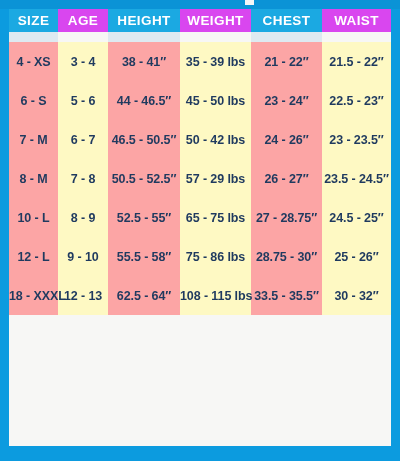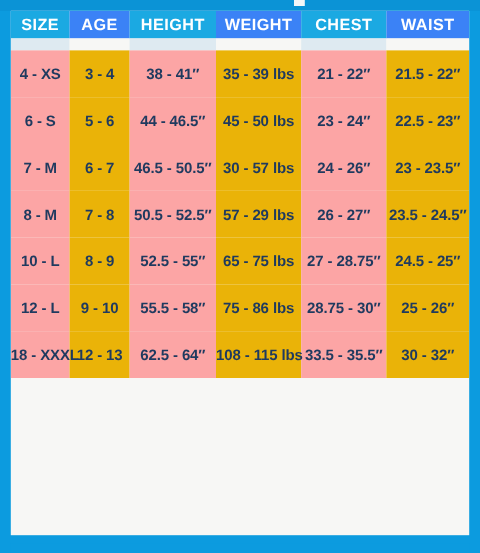--- a/index.html
+++ b/index.html
@@ -84,37 +84,37 @@
     font-size: 13.5px;
     font-weight: bold;
     letter-spacing: 0.4px;
     text-align: center;
     vertical-align: middle;
     font-family: "Liberation Sans", sans-serif;
     text-transform: uppercase;
     white-space: nowrap;
   }
   thead th.hdr-light { background: #1BA9E2; }
-  thead th.hdr-dark  { background: #3b82f6; }
+  thead th.hdr-dark  { background: #d946ef; }
 
   tbody td {
     height: 39px;
     padding: 0;
     border: 0;
     text-align: center;
     vertical-align: middle;
     color: #1F3A5F;
     font-size: 12.5px;
     font-weight: bold;
     font-family: "Liberation Sans", sans-serif;
     white-space: nowrap;
     letter-spacing: -0.1px;
   }
   tbody td.col-a { background: #fca5a5; }
-  tbody td.col-b { background: #eab308; }
+  tbody td.col-b { background: #fef9c3; }
 
   
   #bottom-fill {
     position: absolute;
     left: 9px;
     bottom: 0;
     width: 382px;
     height: 8px;
     background: #0C9BDF;
   }
@@ -174,21 +174,21 @@
             <td class="col-b">5 - 6</td>
             <td class="col-a">44 - 46.5″</td>
             <td class="col-b">45 - 50 lbs</td>
             <td class="col-a">23 - 24″</td>
             <td class="col-b">22.5 - 23″</td>
           </tr>
           <tr>
             <td class="col-a">7 - M</td>
             <td class="col-b">6 - 7</td>
             <td class="col-a">46.5 - 50.5″</td>
-            <td class="col-b">30 - 57 lbs</td>
+            <td class="col-b">50 - 42 lbs</td>
             <td class="col-a">24 - 26″</td>
             <td class="col-b">23 - 23.5″</td>
           </tr>
           <tr>
             <td class="col-a">8 - M</td>
             <td class="col-b">7 - 8</td>
             <td class="col-a">50.5 - 52.5″</td>
             <td class="col-b">57 - 29 lbs</td>
             <td class="col-a">26 - 27″</td>
             <td class="col-b">23.5 - 24.5″</td>

